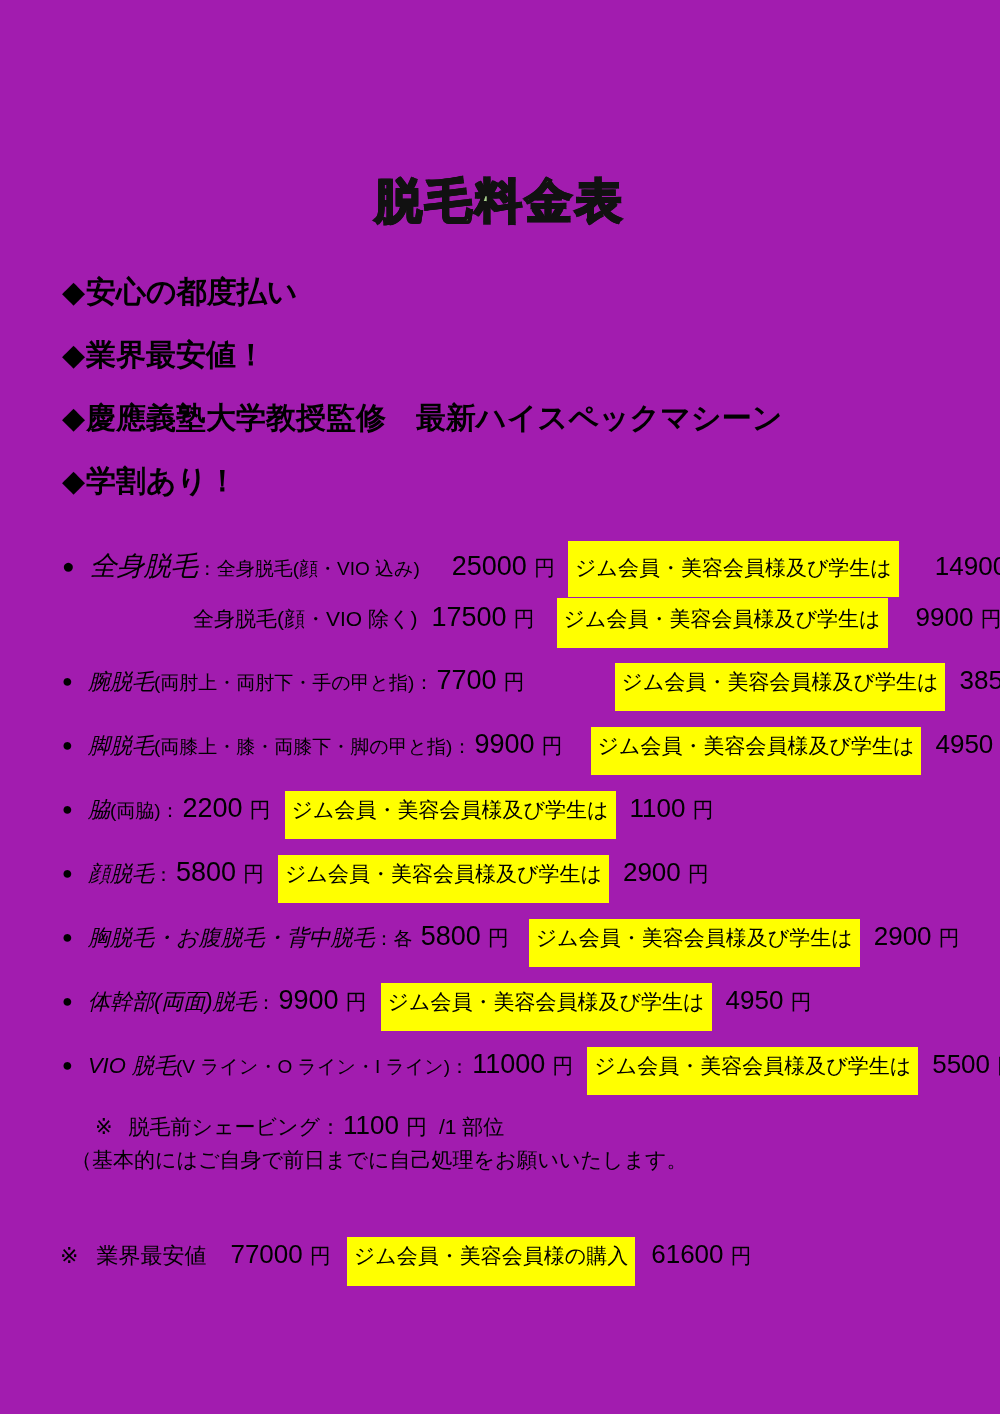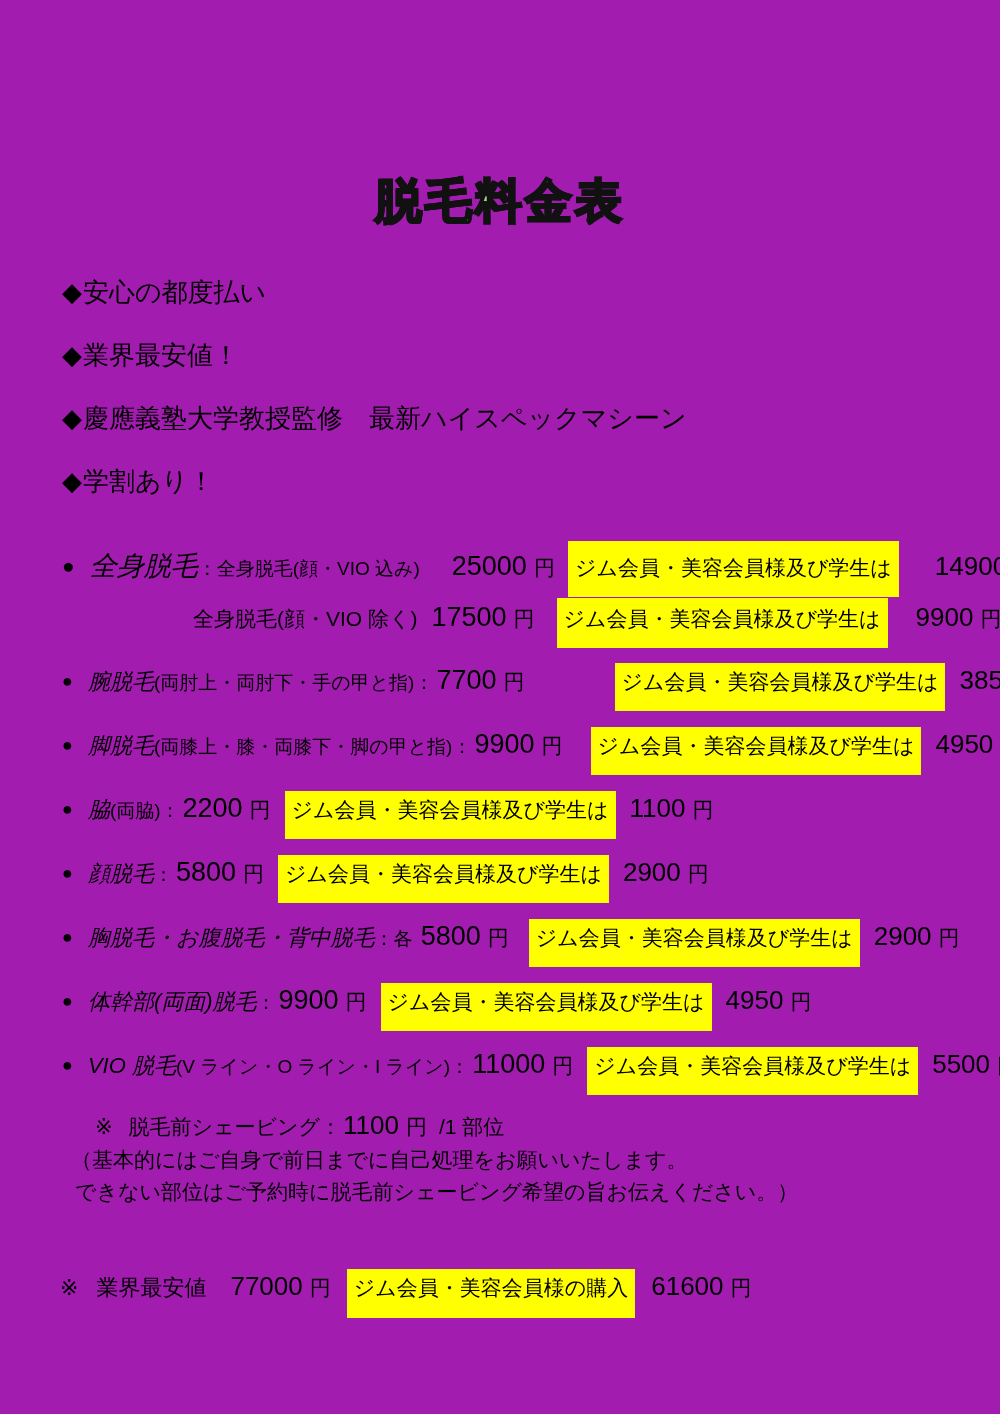--- a/index.html
+++ b/index.html
@@ -24,22 +24,22 @@
     color: var(--title-fill, #a9d18e);
     -webkit-text-stroke: 2.2px var(--title-outline, #111111);
     text-shadow:
       -1px -1px 0 #111, 1px -1px 0 #111,
       -1px  1px 0 #111, 1px  1px 0 #111;
   }
 
   
   .features { margin: 44px 0 0 62px; }
   .feature {
-    font-size: 26px;
-    font-weight: normal;
+    font-size: 30px;
+    font-weight: bold;
     line-height: 30px;
     margin-bottom: 33px;
     white-space: nowrap;
   }
   .feature .marker { margin-right: 1px; }
 
   
   .list { margin: 50px 0 0 62px; }
   .row {
     white-space: nowrap;
@@ -162,20 +162,19 @@
       <span class="bullet">●</span><span class="pname">VIO 脱毛</span><span class="mid">(V ライン・O ライン・I ライン)：</span><span class="num">11000</span><span class="unit">円</span><span class="hl">ジム会員・美容会員様及び学生は</span><span class="num mnum">5500</span><span class="unit">円</span>
     </div>
 
   </div>
 
   <div class="notes">
     <div class="note-line1">
       <span class="marker">※</span><span>脱毛前シェービング：</span><span class="num">1100</span><span class="unit">円</span><span class="suffix">/1 部位</span>
     </div>
     <div class="note-paren">（基本的にはご自身で前日までに自己処理をお願いいたします。</div>
-    <div class="note-paren second">できない部位はご予約時に脱毛前シェービング希望の旨お伝えください。）</div>
   </div>
 
   <div class="footer-line">
     <span class="marker">※</span><span>業界最安値</span><span class="num">77000</span><span class="unit">円</span><span class="hl">ジム会員・美容会員様の購入</span><span class="num mnum">61600</span><span class="unit">円</span>
   </div>
 
 </div>
 
 </body></html>

